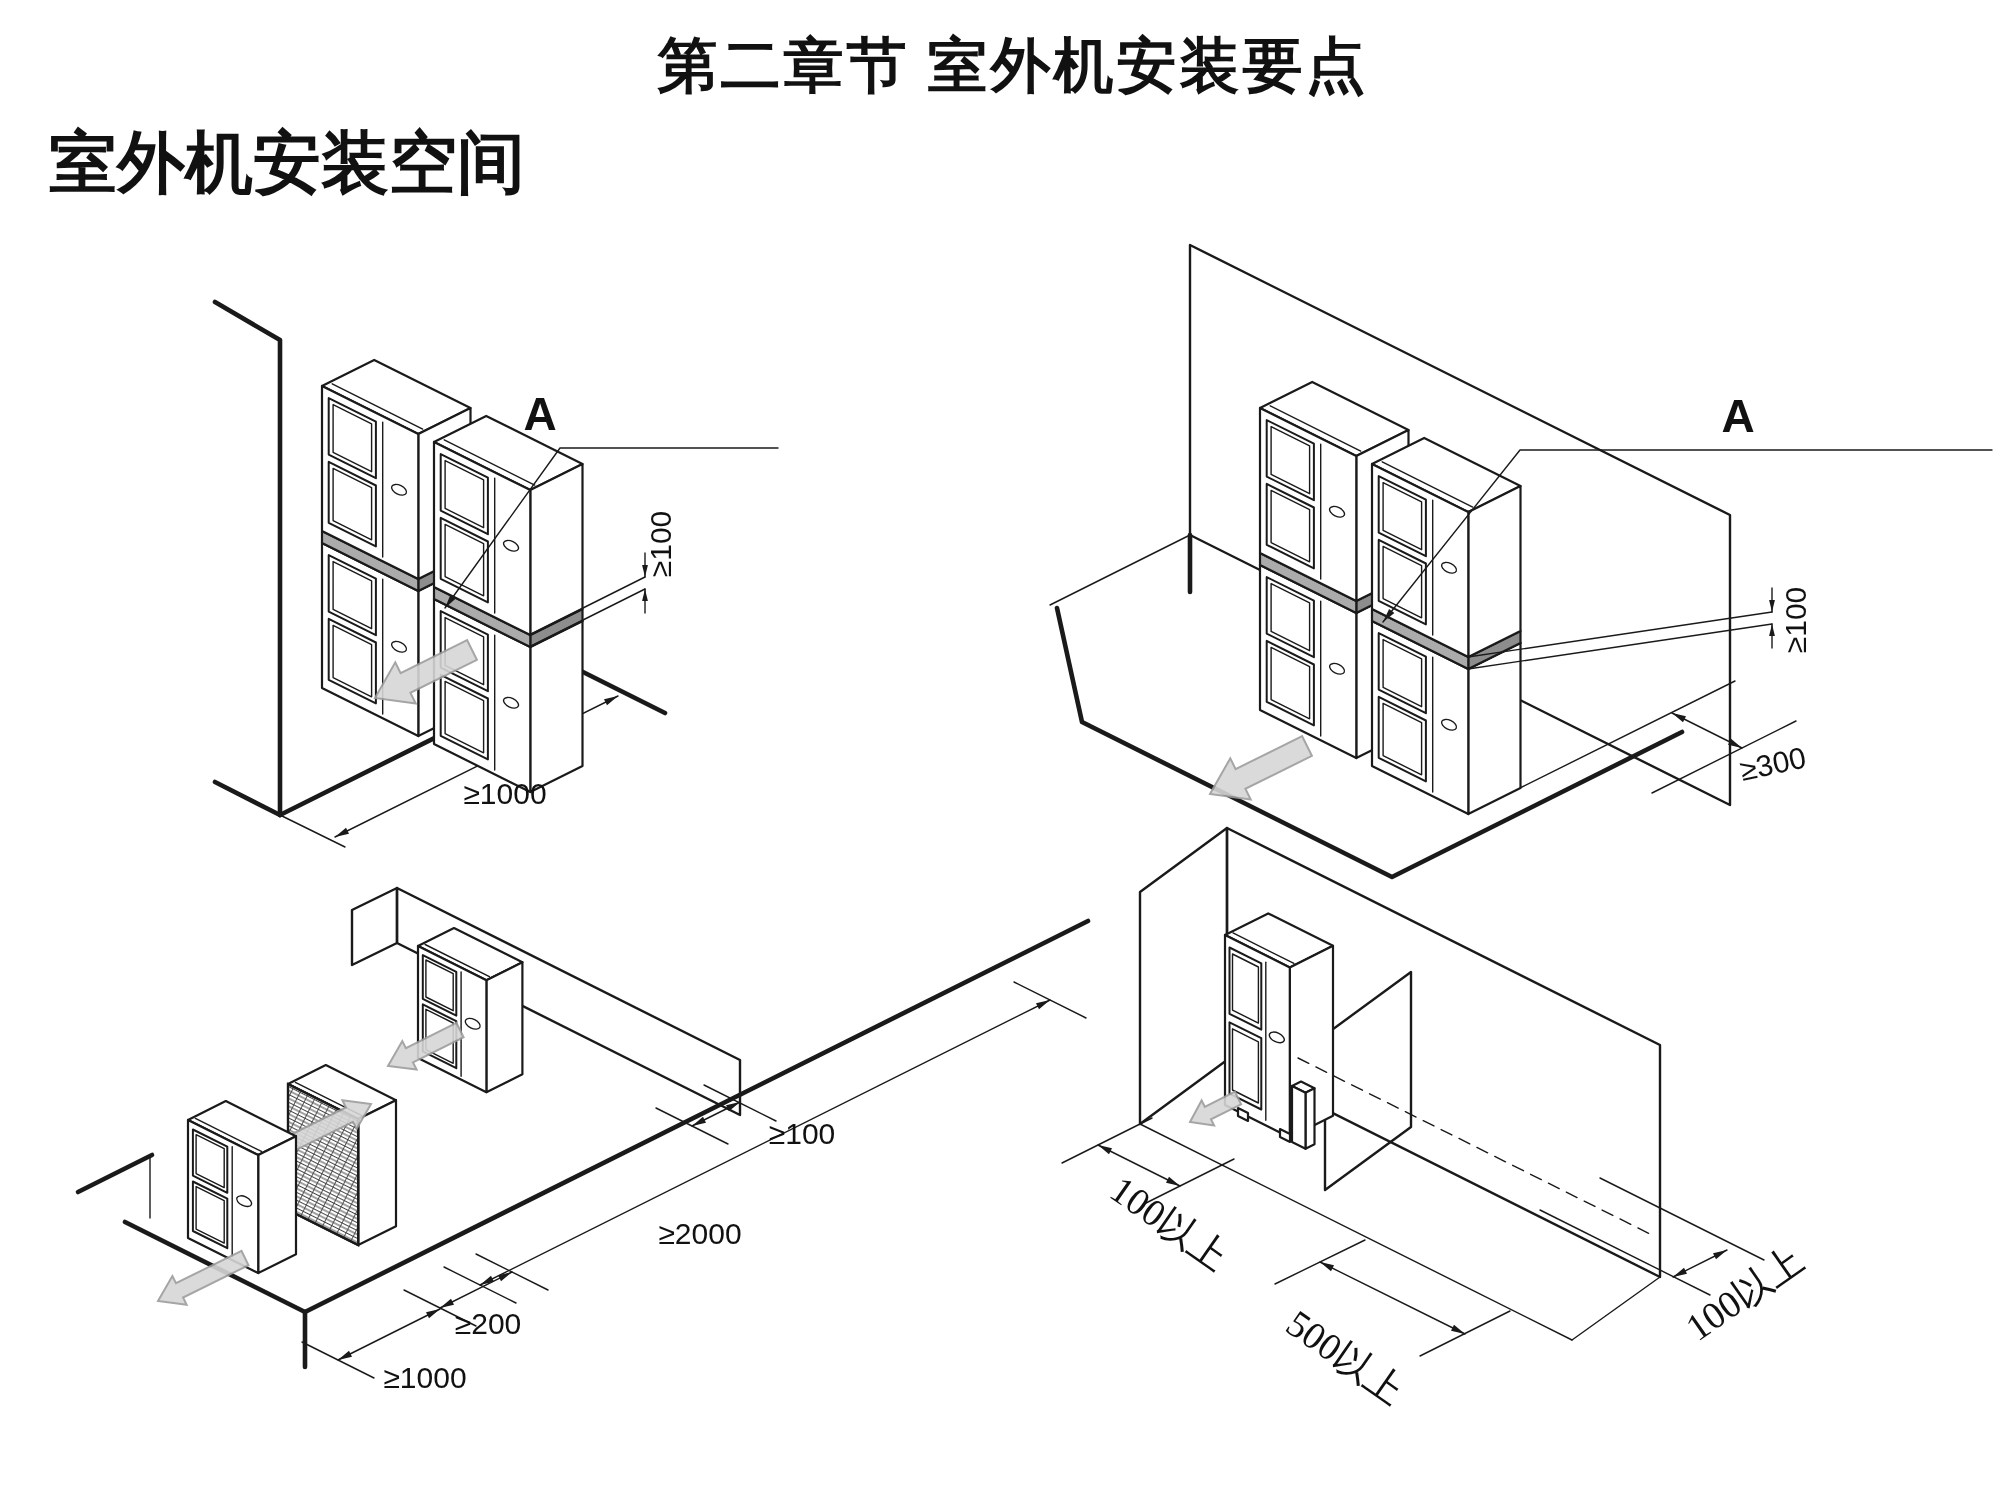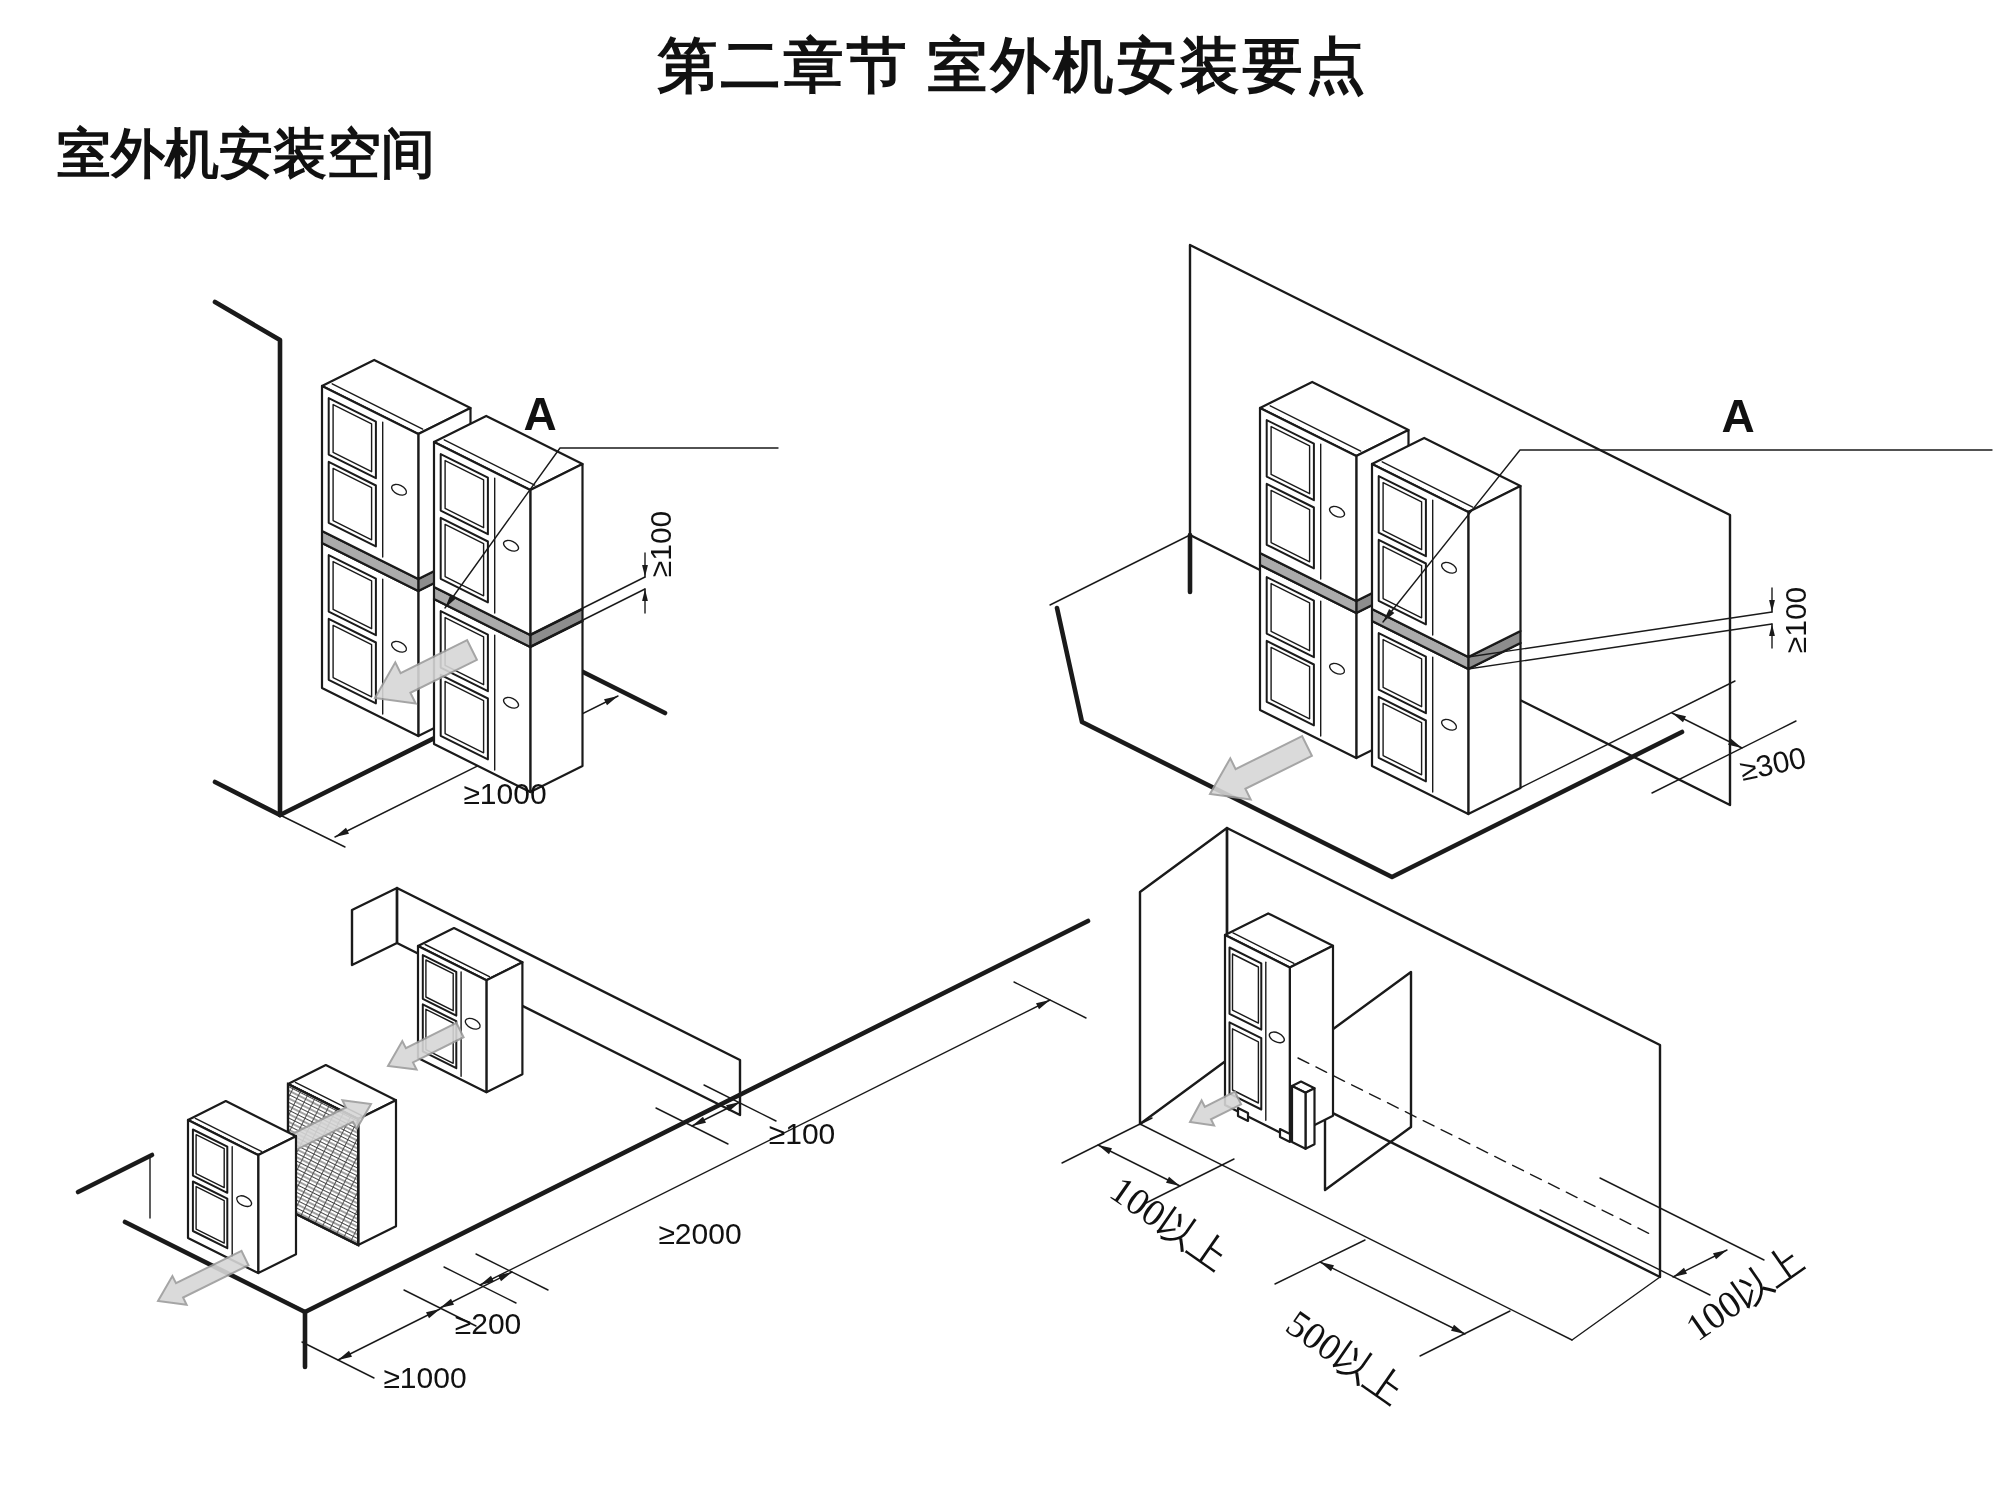--- a/index.html
+++ b/index.html
@@ -1,22 +1,22 @@
 <!DOCTYPE html>
 <html><head>
 <meta charset="utf-8">
 <style>
   html,body { margin:0; padding:0; background:#fff; }
   .page { position:relative; width:2000px; height:1500px; background:#fff; overflow:hidden;
           font-family:"Liberation Sans", sans-serif; color:#111;padding-left:26px; }
   .title { position:absolute; top:26px; left:0; width:100%; text-align:center;
            font-family:"Liberation Serif","DejaVu Serif",serif; font-weight:700;
            font-size:60px; letter-spacing:3px; }
-  .heading { position:absolute; top:118px; left:57px;
-             font-family:Liberation Sans, sans-serif; font-weight:700; font-size:54px; }
+  .heading { position:absolute; top:118px; left:49px;
+             font-family:Liberation Sans, sans-serif; font-weight:700; font-size:68px; }
   .subheading { position:absolute; top:202px; left:55px;
                 font-family:"Liberation Sans",sans-serif; font-weight:400; font-size:40px; }
   svg { position:absolute; }
   #d1 { left:140px; top:240px; }
   #d2 { left:960px; top:150px; }
   #d3 { left:40px;  top:860px; }
   #d4 { left:1040px; top:810px; }
   .ln    { fill:none; stroke:#1a1a1a; stroke-width:2;   stroke-linejoin:round; stroke-linecap:round; }
   .thin  { stroke-width:1.4; }
   .thick { stroke-width:4.6; }

